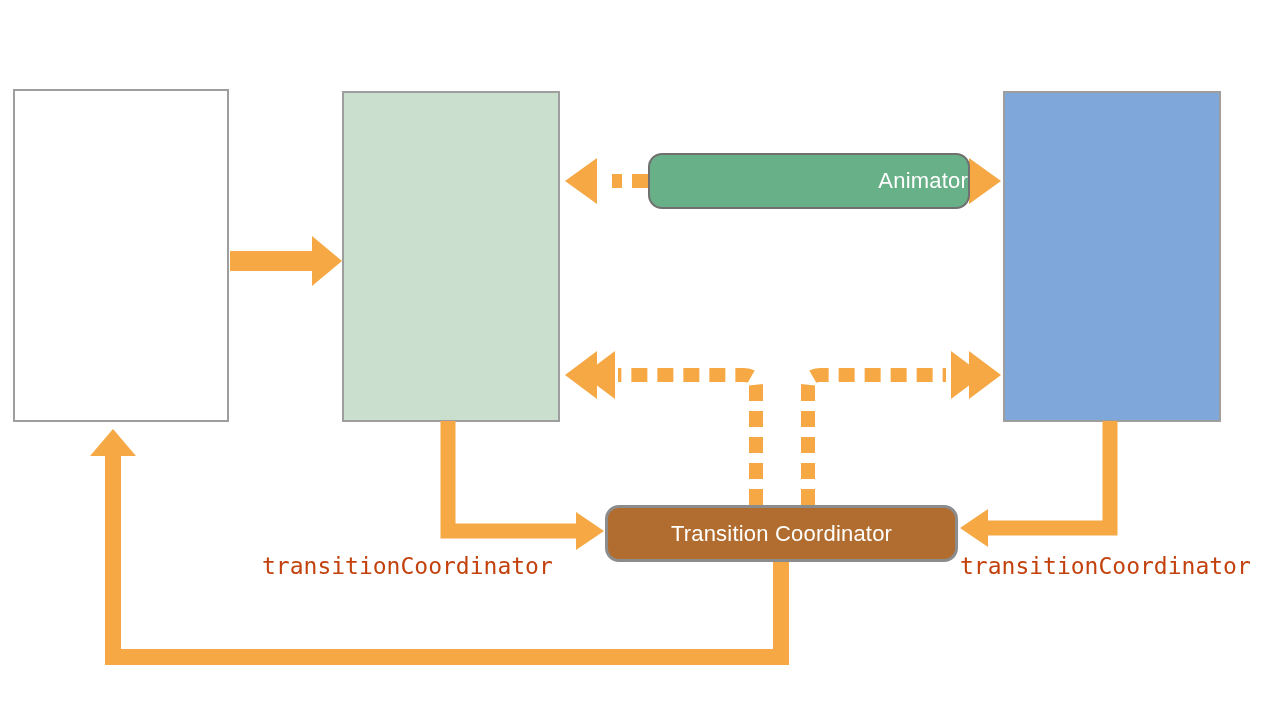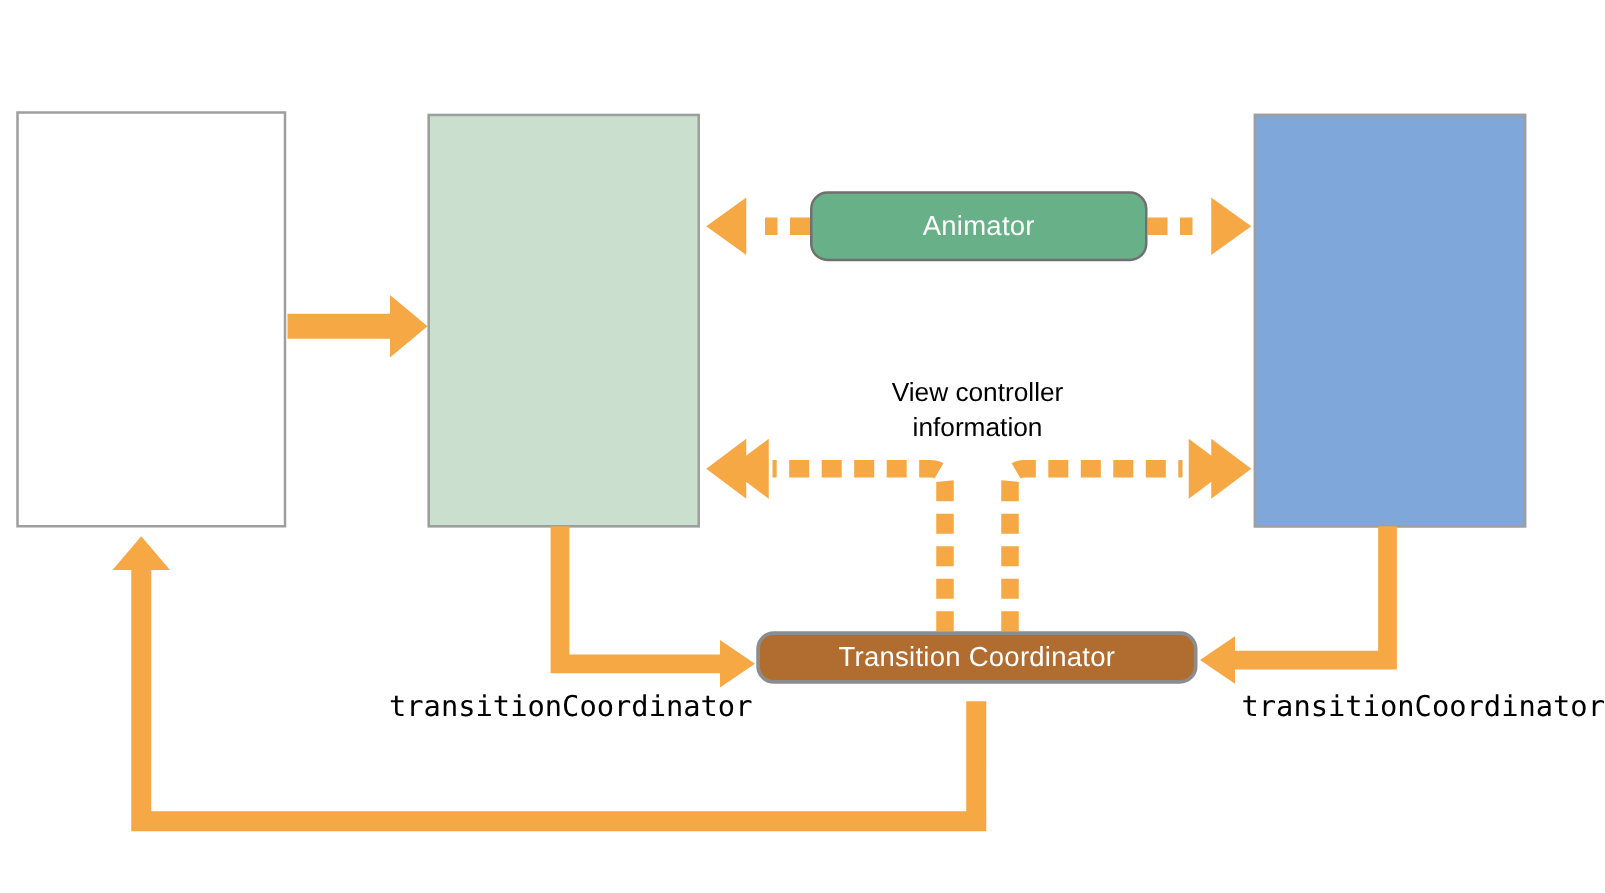--- a/index.html
+++ b/index.html
@@ -14,39 +14,40 @@
   .arrows{position:absolute;left:0;top:0;pointer-events:none;}
   .solid{fill:var(--arrow,#F5A843);}
   .shaft{stroke:var(--arrow,#F5A843);fill:none;}
   .dashed{stroke-dasharray:16 10;}
   .pill{
     position:absolute;box-sizing:border-box;border-radius:14px;
     display:flex;align-items:center;justify-content:center;
     color:#fff;font-size:22px;letter-spacing:.2px;
   }
   .pill-animator{
-    left:648px;top:153px;width:270px;height:56px;
+    left:648px;top:153px;width:322px;height:56px;
     background:var(--animator-fill,#68B087);
     border:2px solid var(--animator-border,#707070);
+    justify-content:flex-end;
   }
   .pill-coordinator{
-    left:605px;top:505px;width:353px;height:42px;
+    left:605px;top:505px;width:353px;height:57px;
     background:var(--coordinator-fill,#B16C2F);
     border:3px solid var(--coordinator-border,#8C8C8C);
   }
   .label{
     position:absolute;color:var(--text,#000);font-size:21px;line-height:28px;
     text-align:center;white-space:pre-line;
   }
   .label-title{left:25px;top:12px;width:175px;}
   .label-info{left:682px;top:301px;width:200px;}
   .code{
-    position:absolute;color:#000000;
+    position:absolute;color:#c2410c;
     font-family:"DejaVu Sans Mono","Liberation Mono",monospace;
-    font-size:23px;text-align:right;white-space:nowrap;
+    font-size:23px;text-align:left;white-space:nowrap;
   }
   .code-left{left:262px;top:553px;width:340px;}
   .code-right{left:960px;top:553px;width:324px;}
   .code-bottom{left:275px;top:669px;width:320px;}
 </style>
 </head>
 <body>
 
 <div class="stage">
 
@@ -97,18 +98,16 @@
     </g>
   </svg>
 
   <div class="pill pill-animator">
     <span>Animator</span>
   </div>
   <div class="pill pill-coordinator">
     <span>Transition Coordinator</span>
   </div>
 
-  <div class="label label-info">View controller
-information</div>
 
   <div class="code code-left">transitionCoordinator</div>
   <div class="code code-right">transitionCoordinator</div>
 </div>
 
 </body></html>

